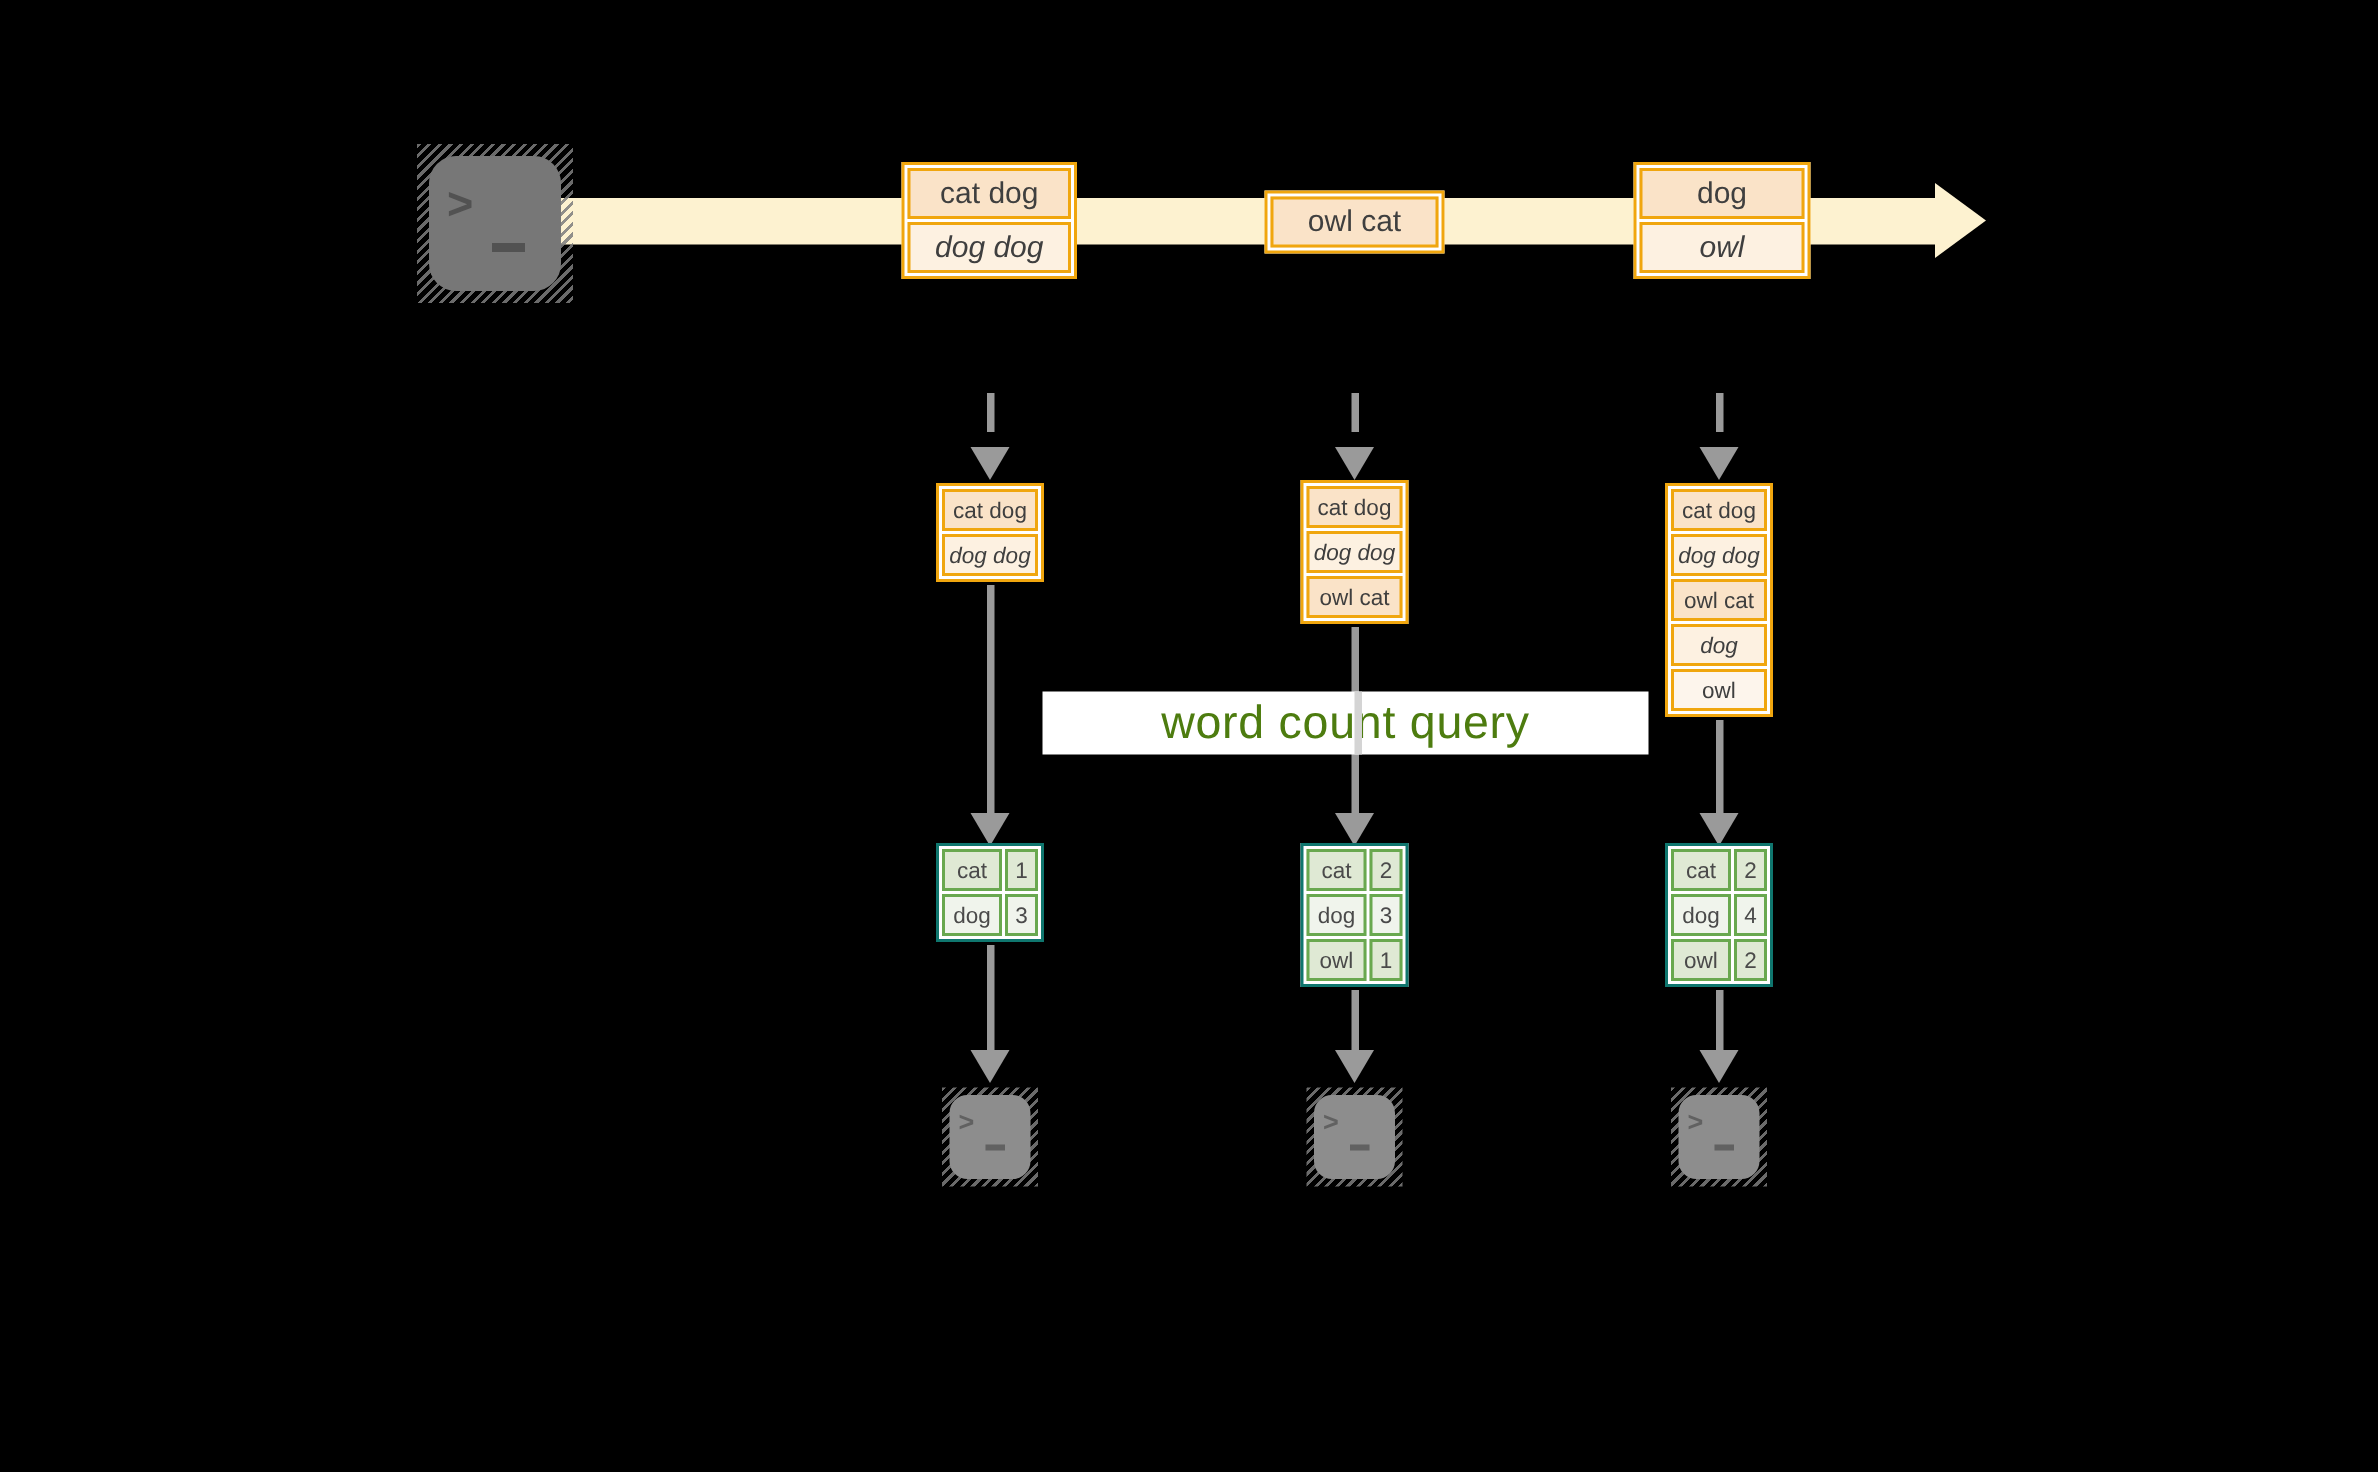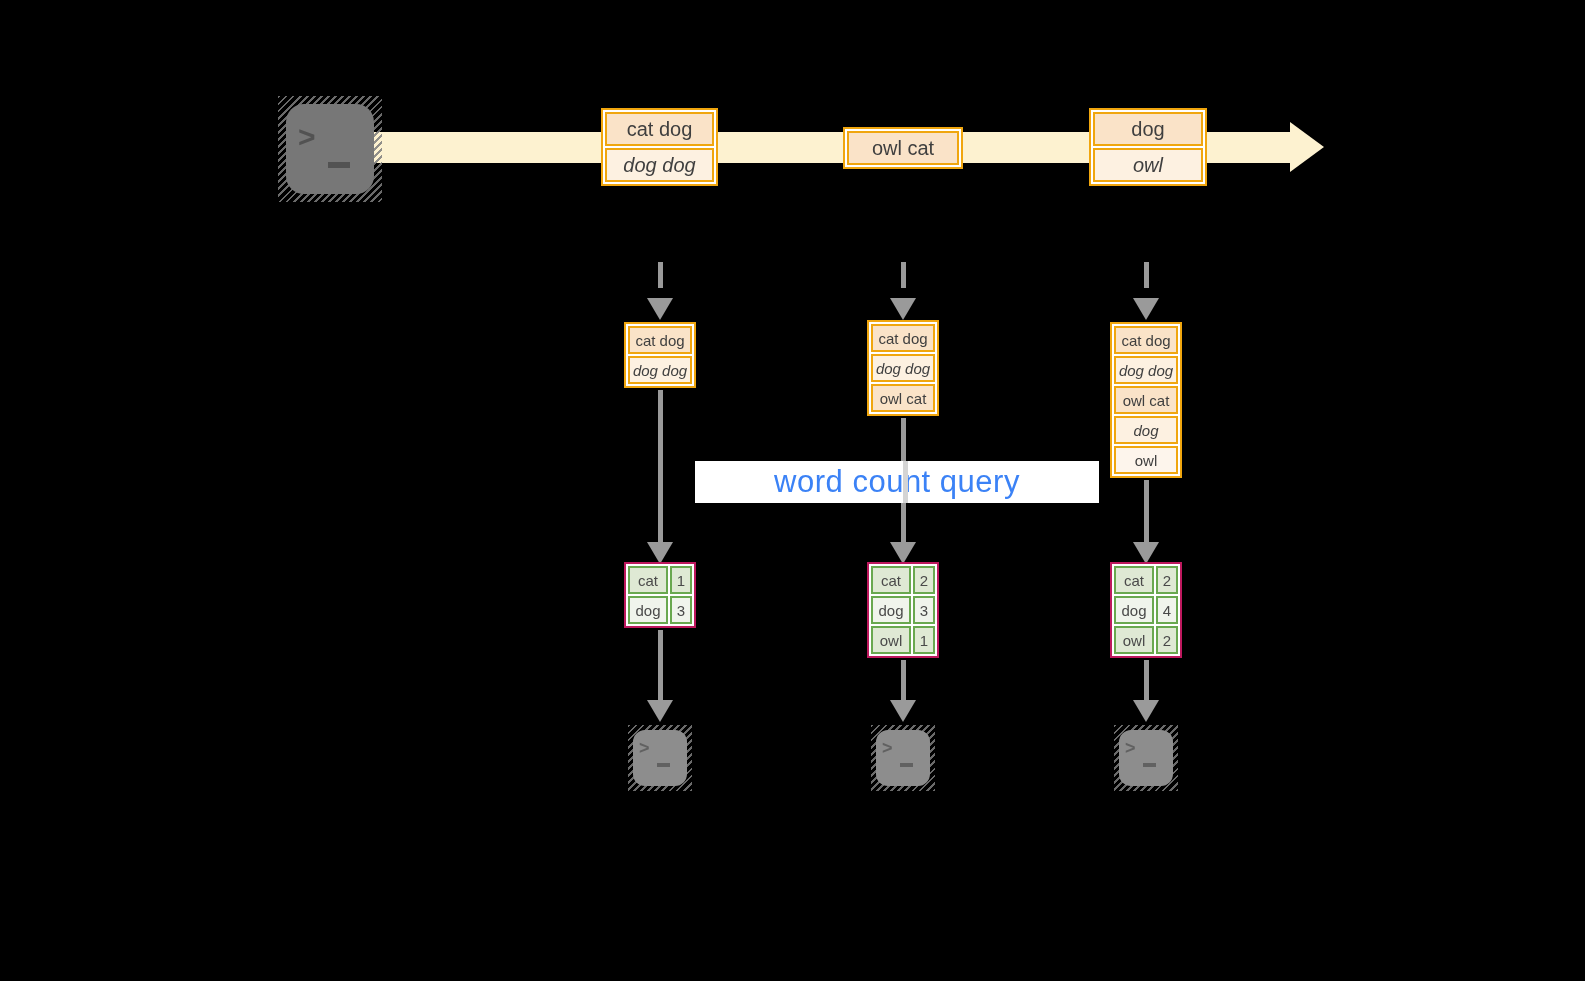--- a/index.html
+++ b/index.html
@@ -18,21 +18,21 @@
   .obox{background:#fff;border:2px solid #f0a60e;display:flex;flex-direction:column;gap:2px;padding:2px;z-index:2;box-sizing:border-box;}
   .obox .row{border:2px solid #f0a60e;color:#3f3f3f;text-align:center;box-sizing:content-box;
     display:flex;align-items:center;justify-content:center;}
   .obox.msg .row{height:30px;font-size:20px;}
   .obox.stack .row{height:24px;font-size:15px;}
   .fill-peach{background:#fae3c8;}
   .fill-cream{background:#fdf1e1;font-style:italic;}
   .fill-light{background:#fdf5ec;}
 
   
-  .gtable{background:#fff;border:2px solid #be185d;display:grid;grid-template-columns:40px 22px;gap:2px;padding:2px;z-index:2;box-sizing:border-box;}
+  .gtable{background:#fff;border:2px solid #0f766e;display:grid;grid-template-columns:40px 22px;gap:2px;padding:2px;z-index:2;box-sizing:border-box;}
   .gtable .cell{border:2px solid #69a84f;height:24px;font-size:15px;color:#4a4a4a;
     display:flex;align-items:center;justify-content:center;box-sizing:content-box;}
   .shade-a{background:#dfe9d4;}
   .shade-b{background:#f0f4ec;}
 
   
   .vline{width:5px;background:#9a9a9a;z-index:2;}
   .vdash{width:5px;background:repeating-linear-gradient(to bottom,#9a9a9a 0 26px,transparent 26px 38px);z-index:2;}
   .ahead{width:0;height:0;border-left:13px solid transparent;border-right:13px solid transparent;
     border-top:22px solid #9a9a9a;z-index:2;}
@@ -41,21 +41,21 @@
   .term{z-index:2;background:repeating-linear-gradient(135deg,rgba(125,125,125,.85) 0 2px,transparent 2px 5px);}
   .term .inner{position:absolute;background:#777;border-radius:18px;}
   .term.small .inner{background:#8d8d8d;border-radius:12px;}
   .term .chev{position:absolute;font-weight:bold;color:#525252;}
   .term .uscore{position:absolute;background:#525252;}
   .term.small .chev,.term.small .uscore{color:#616161;background-color:#616161;}
   .term.small .chev{background:none;}
 
   
   #banner{background:#fff;z-index:3;display:flex;align-items:center;justify-content:center;
-    font-size:31px;color:#3b82f6;letter-spacing:.5px;}
+    font-size:31px;color:#4d7c0f;letter-spacing:.5px;}
   #banner-line{width:5px;background:#d4d4d4;z-index:4;}
 </style>
 </head>
 <body>
 
 <div id="canvas">
 
   <div id="band" class="abs" style="left:360px;top:132px;width:932px;"></div>
   <div id="band-head" class="abs" style="left:1290px;top:122px;"></div>
 

